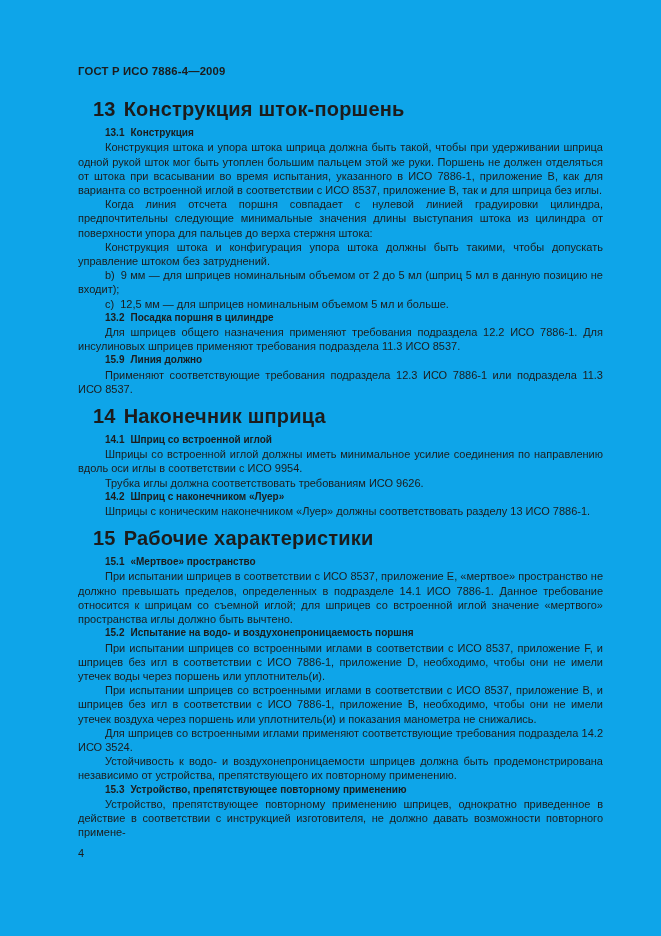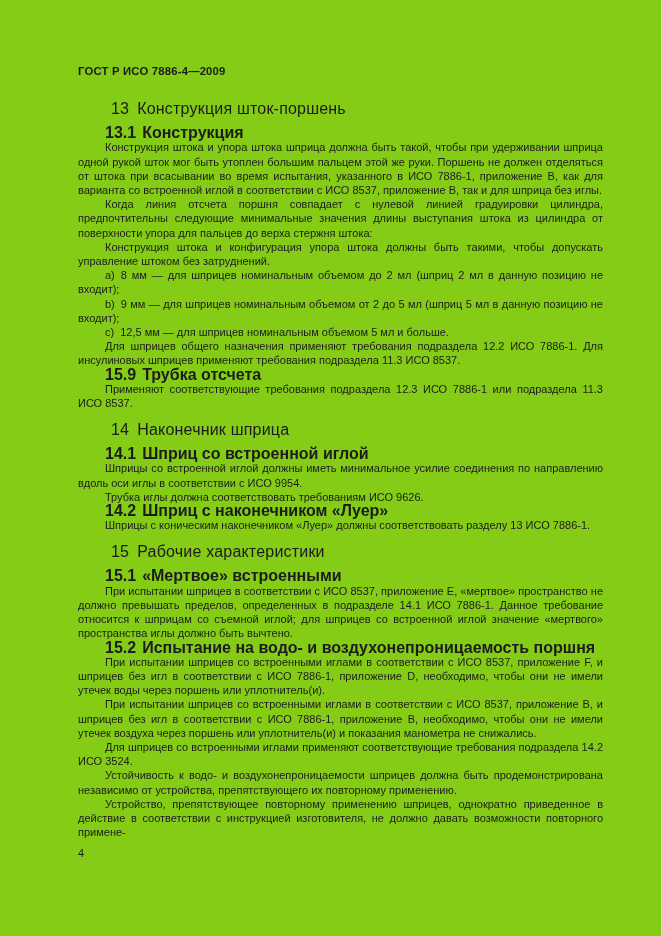--- a/index.html
+++ b/index.html
@@ -6,43 +6,43 @@
     margin: 0;
     padding: 0;
     background: #ffffff;
   }
   .page {
     position: relative;
     width: 661px;
     height: 936px;
     box-sizing: border-box;
     padding: 64px 58px 0 78px;
-    background: #84cc16;
+    background: #0ea5e9;
     color: #1c1c1c;
     font-family: "Liberation Sans", sans-serif;
     font-size: 11px;
     line-height: 14.2px;
     overflow: hidden;
   }
   .running-header {
     font-weight: bold;
     font-size: 11.3px;
     letter-spacing: 0.2px;
   }
   .h1 {
-    font-size: 16px;
+    font-size: 20px;
     line-height: 20px;
-    font-weight: normal;
-    margin: 10px 0 7px 33px;
+    font-weight: bold;
+    margin: 10px 0 7px 15px;
     letter-spacing: 0.2px;
   }
   .h1.first { margin-top: 21px; }
   .h1 .num { margin-right: 8px; }
   .h2 {
-    font-size: 16px;
+    font-size: 10px;
     line-height: 14.2px;
     font-weight: bold;
     margin: 0 0 0 27px;
   }
   .h2 .num { margin-right: 6px; }
   .par {
     margin: 0;
     text-indent: 27px;
     text-align: justify;
   }
@@ -58,51 +58,52 @@
 
   <div class="running-header">ГОСТ Р ИСО 7886-4—2009</div>
 
   <section>
     <h1 class="h1 first"><span class="num">13</span><span>Конструкция шток-поршень</span></h1>
 
     <h2 class="h2"><span class="num">13.1</span><span>Конструкция</span></h2>
     <p class="par">Конструкция штока и упора штока шприца должна быть такой, чтобы при удерживании шприца одной рукой шток мог быть утоплен большим пальцем этой же руки. Поршень не должен отделяться от штока при всасывании во время испытания, указанного в ИСО 7886-1, приложение B, как для варианта со встроенной иглой в соответствии с ИСО 8537, приложение B, так и для шприца без иглы.</p>
     <p class="par">Когда линия отсчета поршня совпадает с нулевой линией градуировки цилиндра, предпочтительны следующие минимальные значения длины выступания штока из цилиндра от поверхности упора для пальцев до верха стержня штока:</p>
     <p class="par">Конструкция штока и конфигурация упора штока должны быть такими, чтобы допускать управление штоком без затруднений.</p>
-    <p class="par"><span class="li-label">a)</span><span>8 мм — для шприцев номинальным объемом до 2 мл (шприц 2 мл в данную позицию не входит);</span></p>
     <p class="par"><span class="li-label">b)</span><span>9 мм — для шприцев номинальным объемом от 2 до 5 мл (шприц 5 мл в данную позицию не входит);</span></p>
     <p class="par"><span class="li-label">c)</span><span>12,5 мм — для шприцев номинальным объемом 5 мл и больше.</span></p>
 
+    <h2 class="h2"><span class="num">13.2</span><span>Посадка поршня в цилиндре</span></h2>
     <p class="par">Для шприцев общего назначения применяют требования подраздела 12.2 ИСО 7886-1. Для инсулиновых шприцев применяют требования подраздела 11.3 ИСО 8537.</p>
 
-    <h2 class="h2"><span class="num">15.9</span><span>Трубка отсчета</span></h2>
+    <h2 class="h2"><span class="num">15.9</span><span>Линия должно</span></h2>
     <p class="par">Применяют соответствующие требования подраздела 12.3 ИСО 7886-1 или подраздела 11.3 ИСО 8537.</p>
   </section>
 
   <section>
     <h1 class="h1"><span class="num">14</span><span>Наконечник шприца</span></h1>
 
     <h2 class="h2"><span class="num">14.1</span><span>Шприц со встроенной иглой</span></h2>
     <p class="par">Шприцы со встроенной иглой должны иметь минимальное усилие соединения по направлению вдоль оси иглы в соответствии с ИСО 9954.</p>
     <p class="par">Трубка иглы должна соответствовать требованиям ИСО 9626.</p>
 
     <h2 class="h2"><span class="num">14.2</span><span>Шприц с наконечником «Луер»</span></h2>
     <p class="par">Шприцы с коническим наконечником «Луер» должны соответствовать разделу 13 ИСО 7886-1.</p>
   </section>
 
   <section>
     <h1 class="h1"><span class="num">15</span><span>Рабочие характеристики</span></h1>
 
-    <h2 class="h2"><span class="num">15.1</span><span>«Мертвое» встроенными</span></h2>
+    <h2 class="h2"><span class="num">15.1</span><span>«Мертвое» пространство</span></h2>
     <p class="par">При испытании шприцев в соответствии с ИСО 8537, приложение E, «мертвое» пространство не должно превышать пределов, определенных в подразделе 14.1 ИСО 7886-1. Данное требование относится к шприцам со съемной иглой; для шприцев со встроенной иглой значение «мертвого» пространства иглы должно быть вычтено.</p>
 
     <h2 class="h2"><span class="num">15.2</span><span>Испытание на водо- и воздухонепроницаемость поршня</span></h2>
     <p class="par">При испытании шприцев со встроенными иглами в соответствии с ИСО 8537, приложение F, и шприцев без игл в соответствии с ИСО 7886-1, приложение D, необходимо, чтобы они не имели утечек воды через поршень или уплотнитель(и).</p>
     <p class="par">При испытании шприцев со встроенными иглами в соответствии с ИСО 8537, приложение B, и шприцев без игл в соответствии с ИСО 7886-1, приложение B, необходимо, чтобы они не имели утечек воздуха через поршень или уплотнитель(и) и показания манометра не снижались.</p>
     <p class="par">Для шприцев со встроенными иглами применяют соответствующие требования подраздела 14.2 ИСО 3524.</p>
     <p class="par">Устойчивость к водо- и воздухонепроницаемости шприцев должна быть продемонстрирована независимо от устройства, препятствующего их повторному применению.</p>
 
+    <h2 class="h2"><span class="num">15.3</span><span>Устройство, препятствующее повторному применению</span></h2>
     <p class="par">Устройство, препятствующее повторному применению шприцев, однократно приведенное в действие в соответствии с инструкцией изготовителя, не должно давать возможности повторного примене-</p>
   </section>
 
   <div class="page-number">4</div>
 
 </div>
 
 </body></html>

